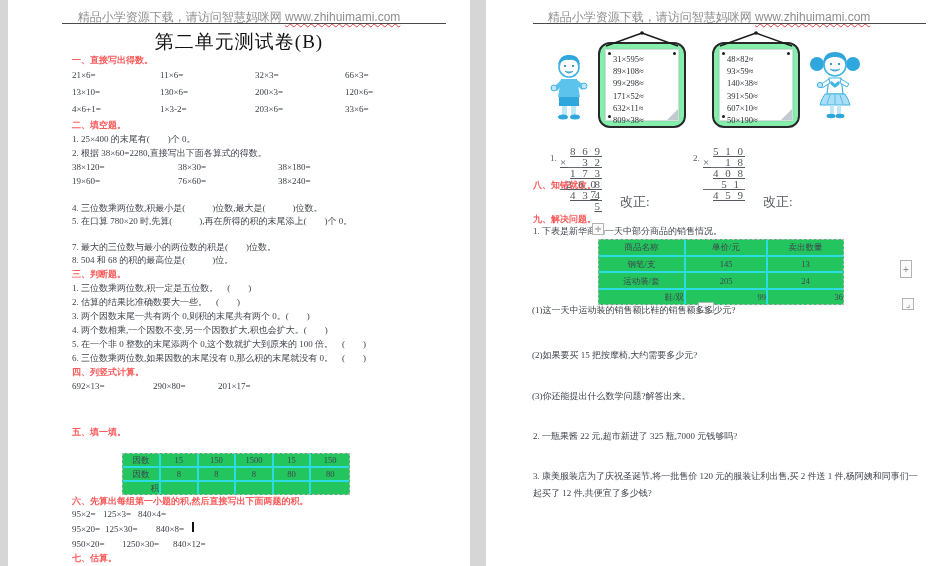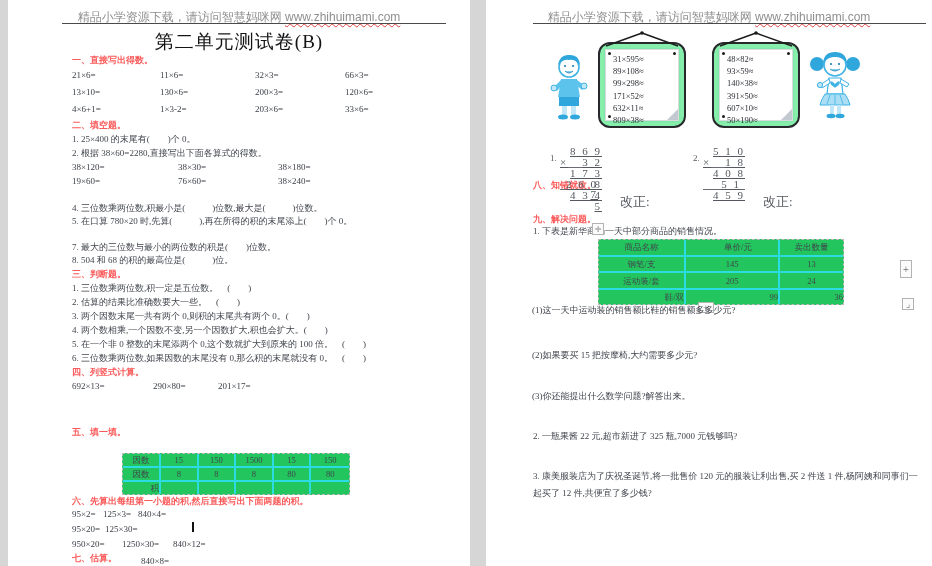--- a/index.html
+++ b/index.html
@@ -141,21 +141,21 @@
     </tbody>
       </table>
   </div>
 
   <div class="hd" style="left:64px;top:496px;">六、先算出每组第一小题的积,然后直接写出下面两题的积。</div>
   <span class="mth" style="left:64px;top:509px;">95×2=</span>
   <span class="mth" style="left:95px;top:509px;">125×3=</span>
   <span class="mth" style="left:130px;top:509px;">840×4=</span>
   <span class="mth" style="left:64px;top:524px;">95×20=</span>
   <span class="mth" style="left:97px;top:524px;">125×30=</span>
-  <span class="mth" style="left:133px;top:524px;margin-top:32px;">840×8=</span>
+  <span class="mth" style="left:148px;top:524px;">840×8=</span>
   <span class="mth" style="left:64px;top:539px;">950×20=</span>
   <span class="mth" style="left:114px;top:539px;">1250×30=</span>
   <span class="mth" style="left:165px;top:539px;">840×12=</span>
   <div class="cursor" style="left:184px;top:522px;"></div>
 
   <div class="hd" style="left:64px;top:553px;">七、估算。</div>
 </div>
 
 <div class="page" id="page2">
   <div class="hdr"><span>精品小学资源下载，请访问智慧妈咪网 </span><span class="url">www.zhihuimami.com</span></div>
@@ -277,21 +277,21 @@
   </div>
 
   <div class="hd" style="left:47px;top:214px;">九、解决问题。</div>
   <div class="ln" style="left:47px;top:226px;">1. 下表是新华商场一天中部分商品的销售情况。</div>
 
   <div class="dashwrap" style="left:112px;top:239px;width:244px;height:64px;">
     <table>
       <tbody>
           <tr>
         <td style="width:85px;">商品名称</td>
-        <td style="width:80px;padding-left:12px;">单价/元</td>
+        <td style="width:80px;">单价/元</td>
         <td>卖出数量</td>
       </tr>
       <tr>
         <td>钢笔/支</td>
         <td>145</td>
         <td>13</td>
       </tr>
       <tr>
         <td>运动装/套</td>
         <td>205</td>

